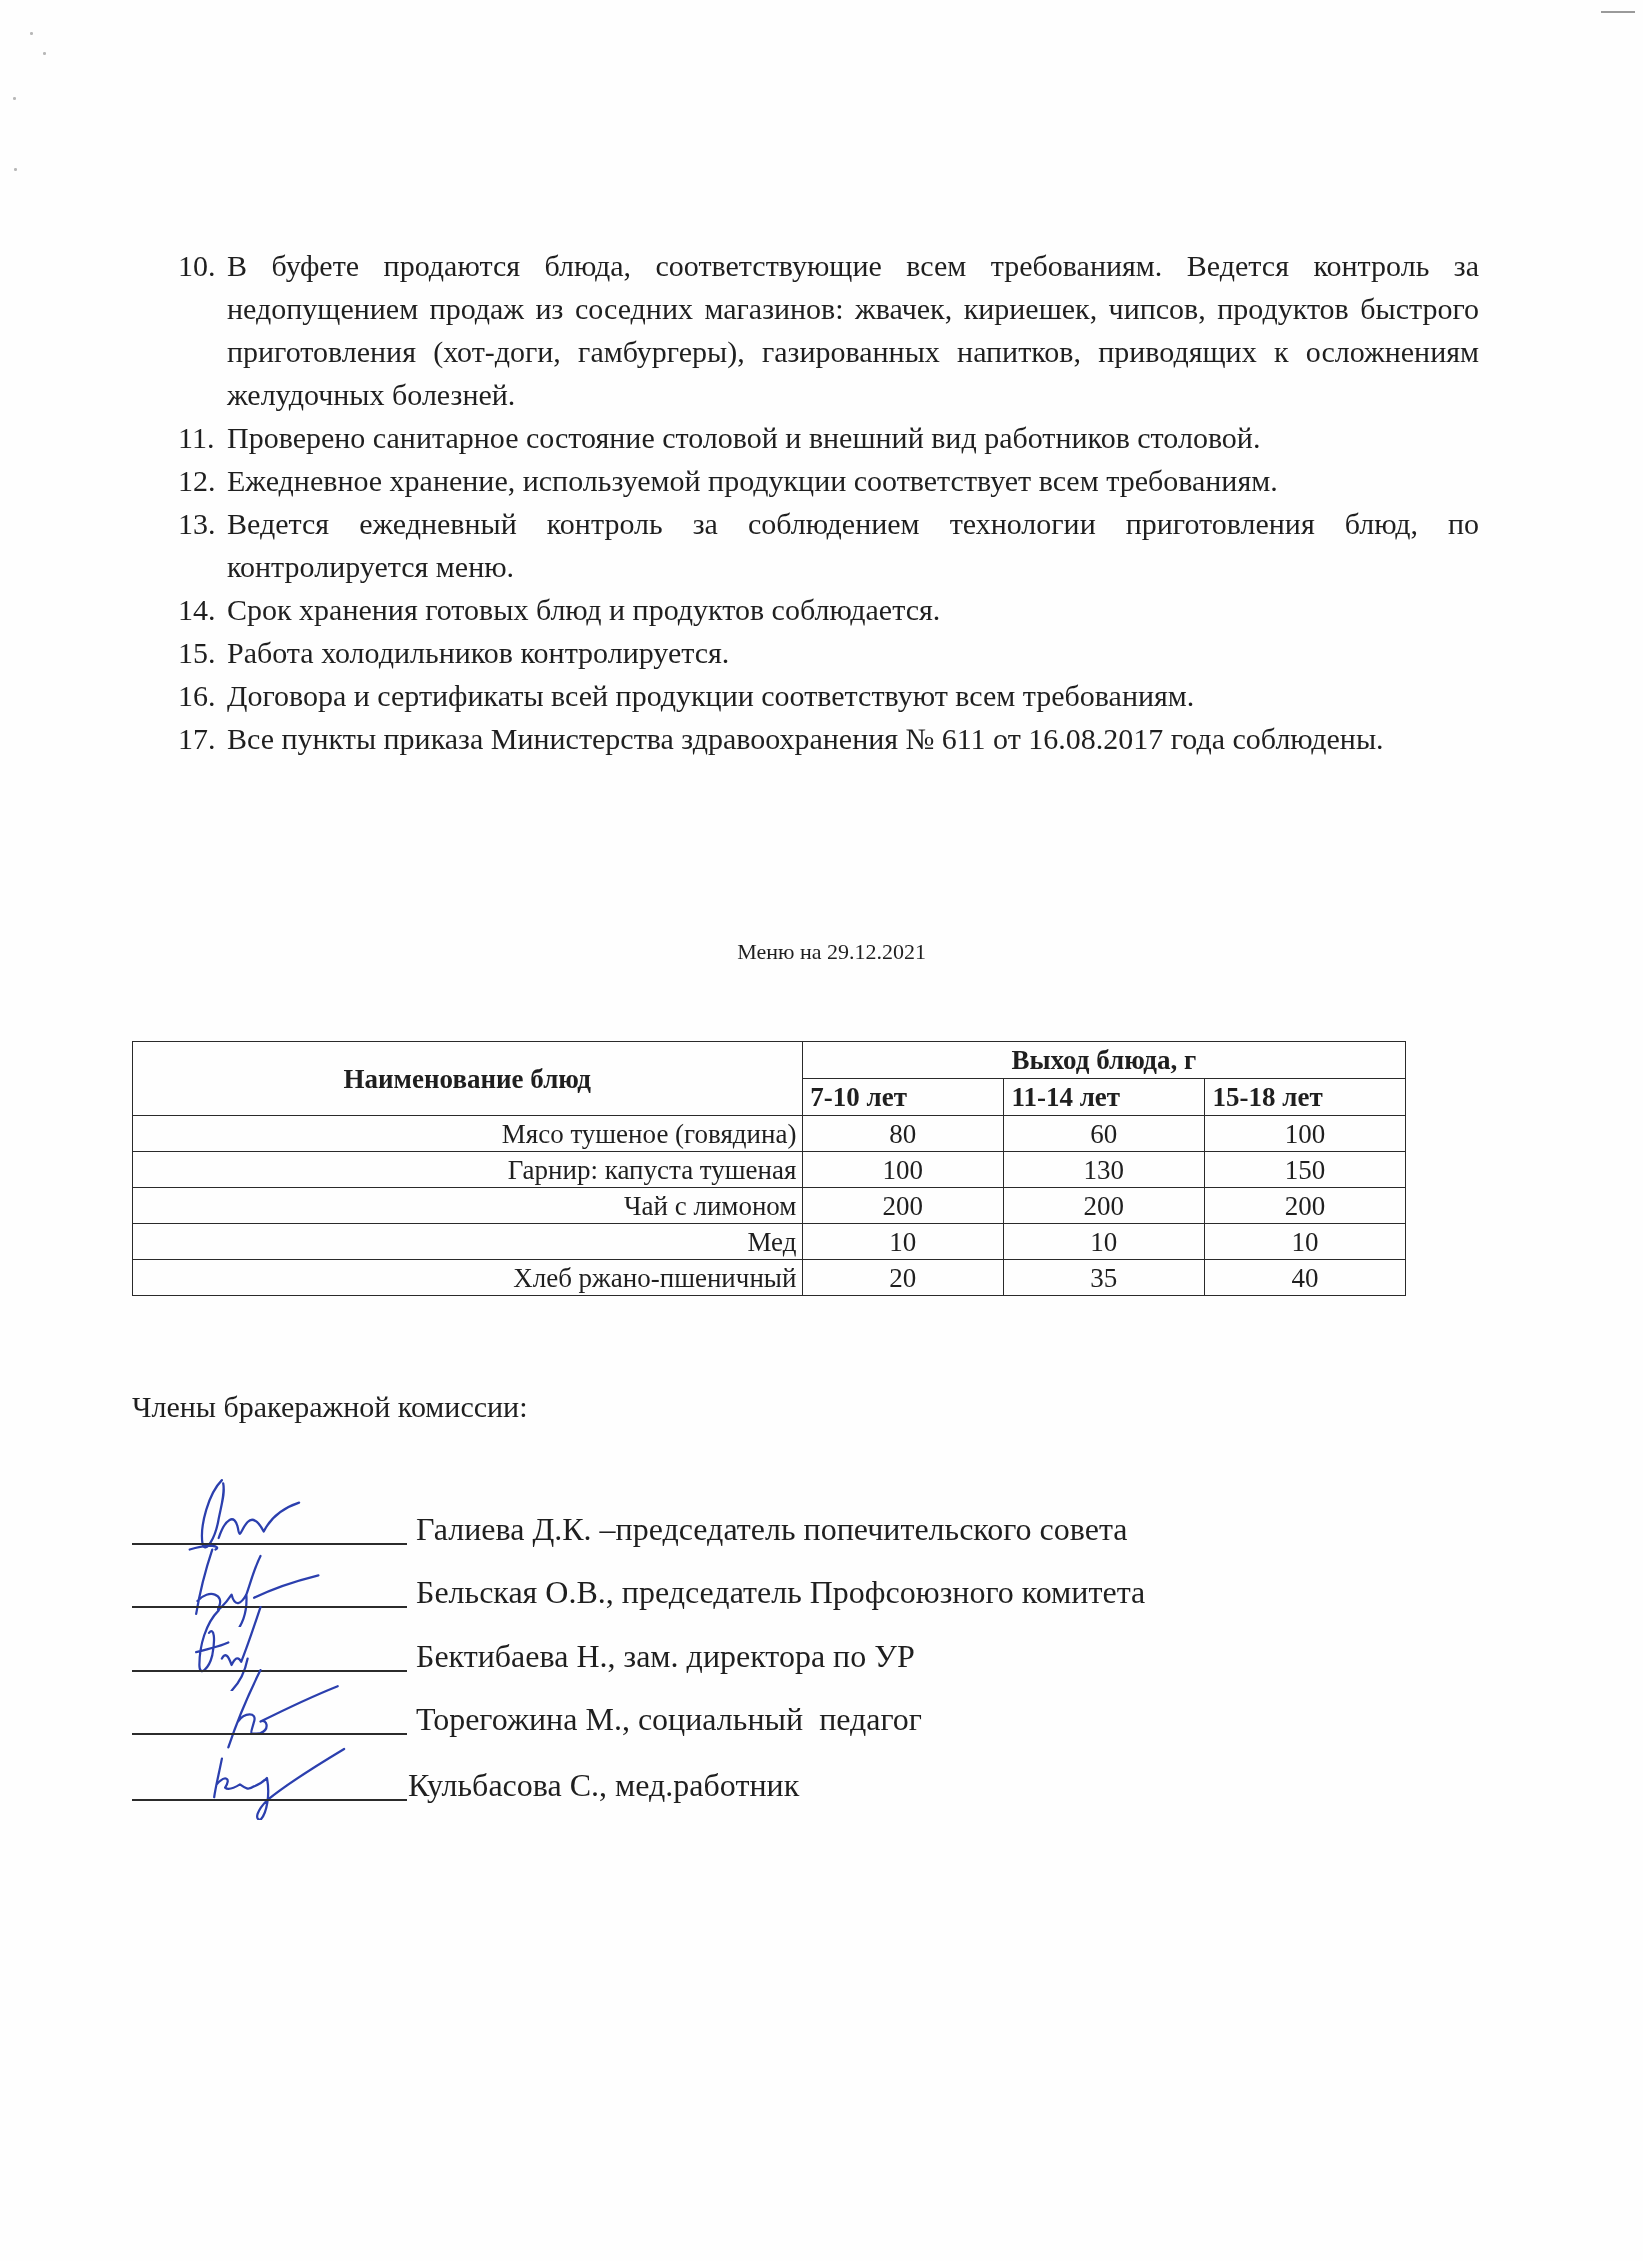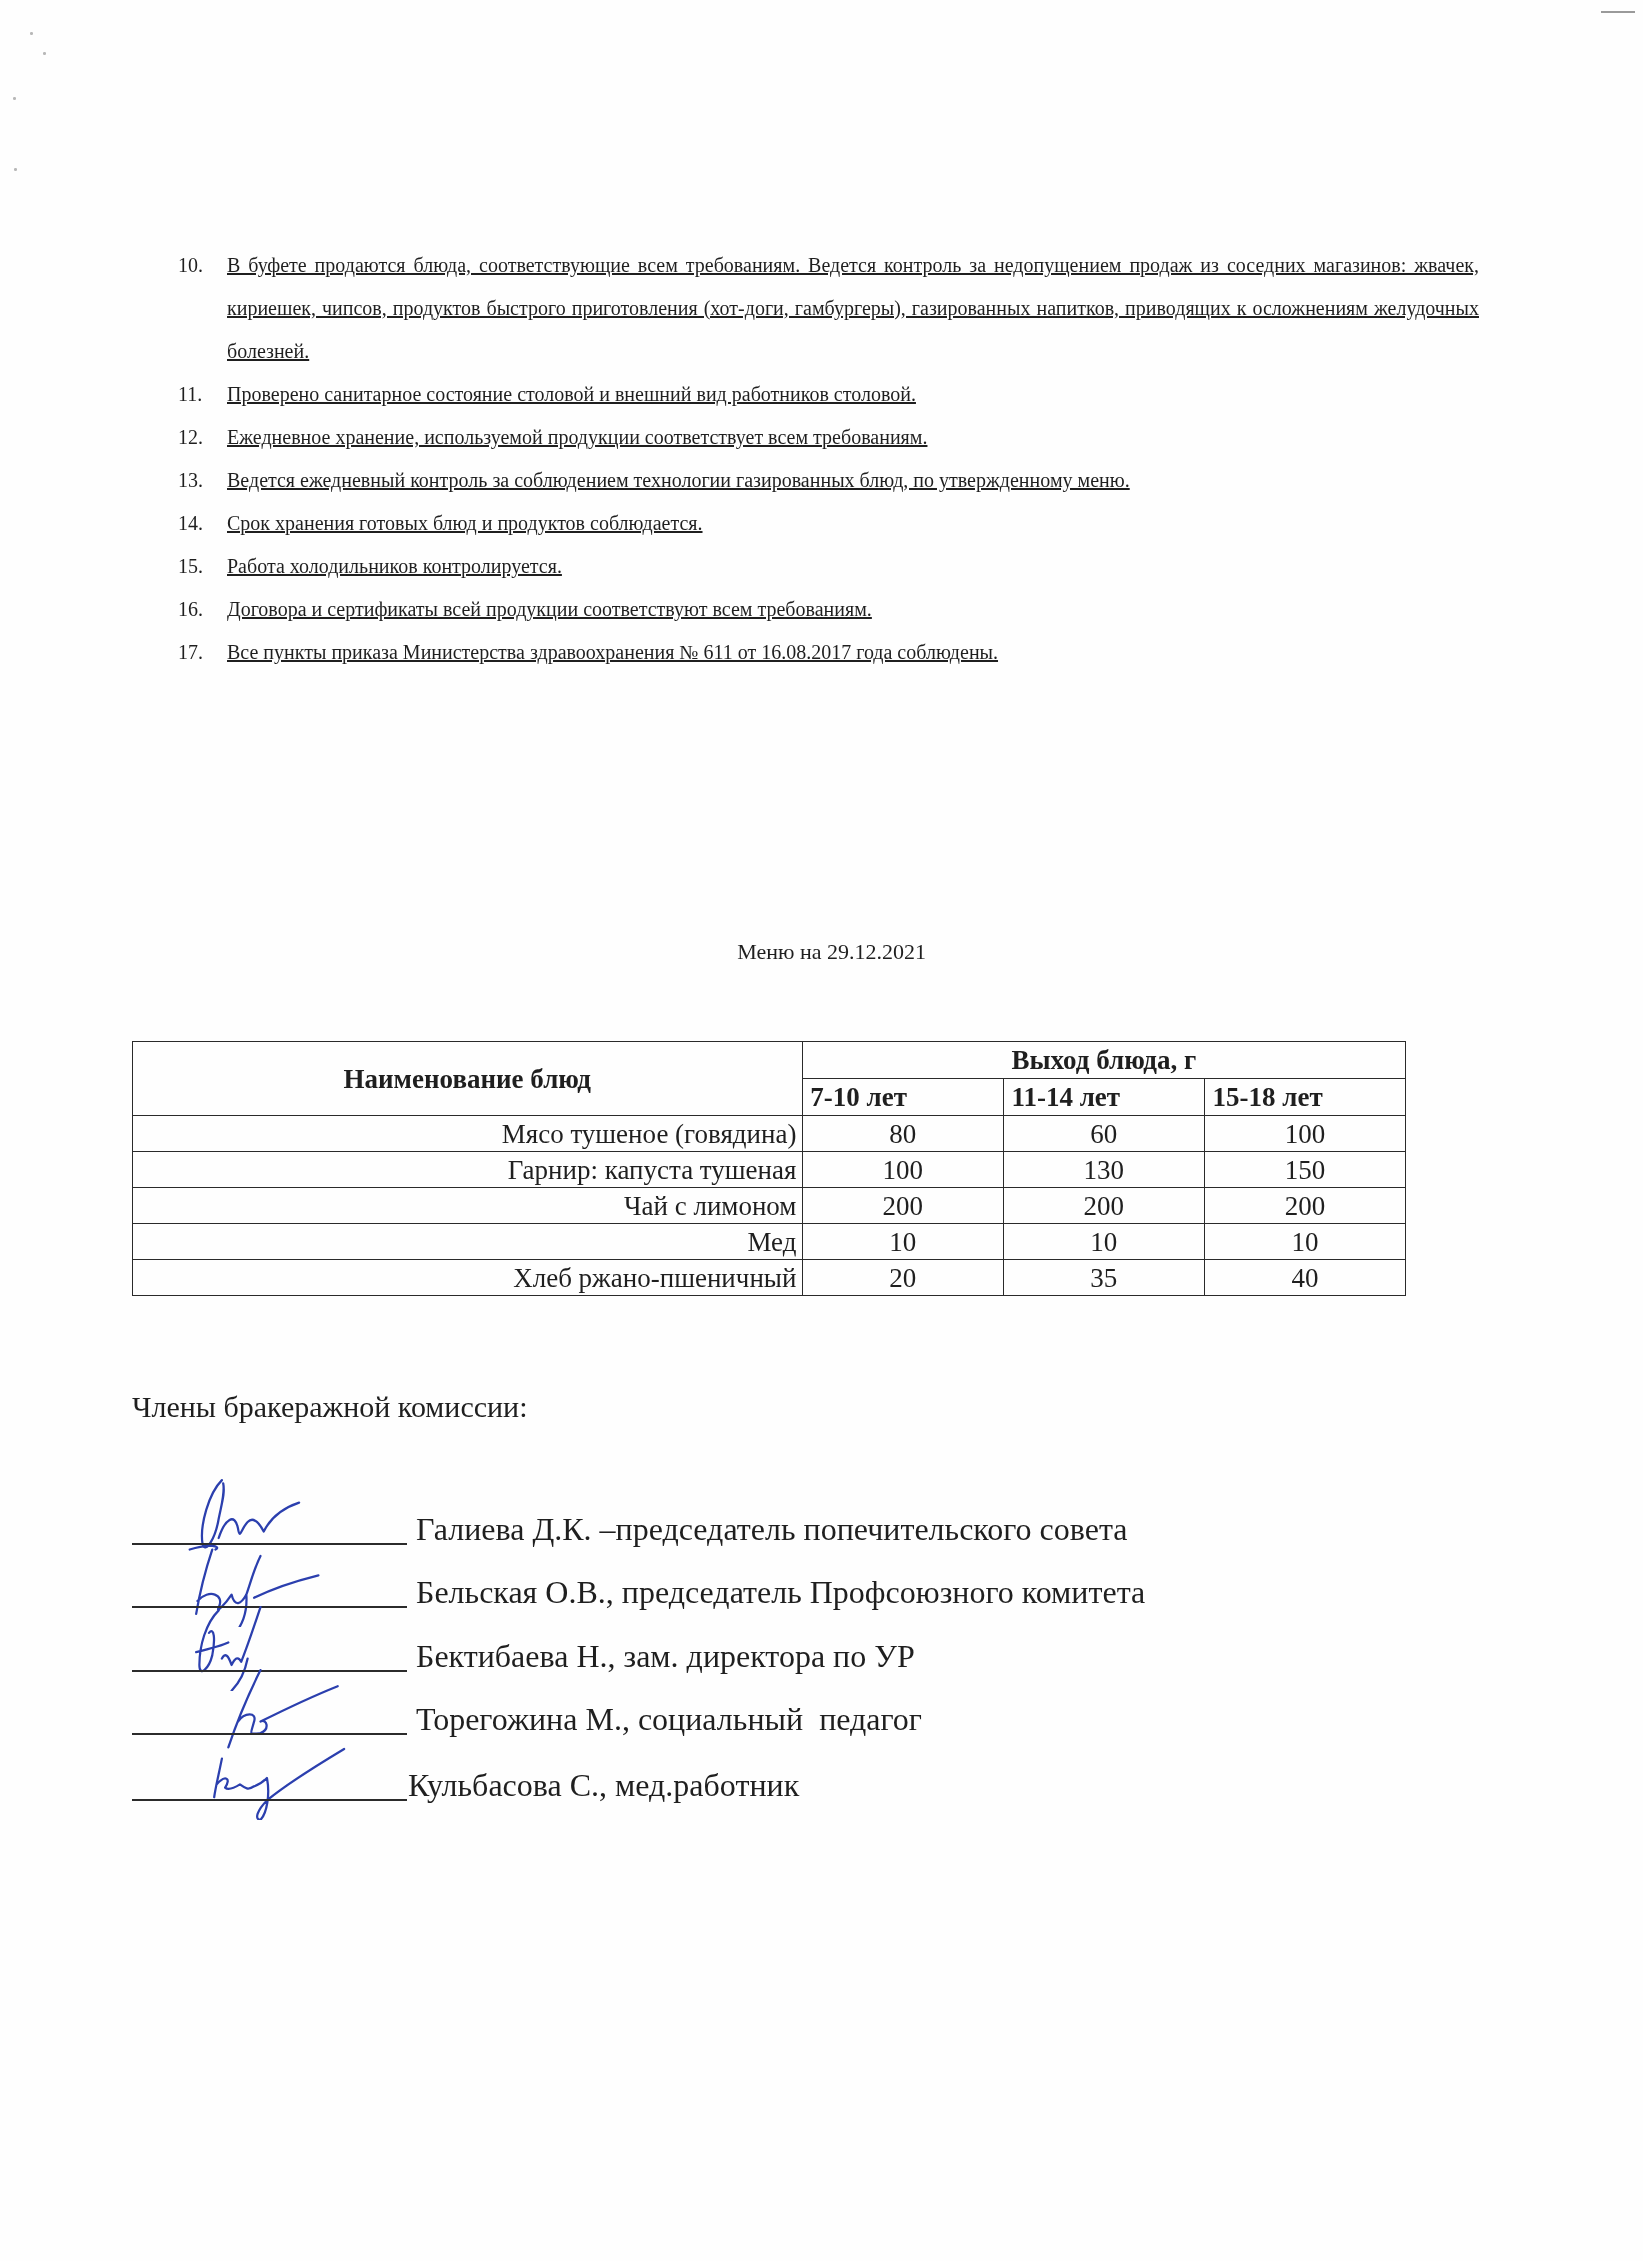--- a/index.html
+++ b/index.html
@@ -4,21 +4,21 @@
 <style>
   html, body { margin: 0; padding: 0; background: #ffffff; }
   body { width: 1644px; height: 2261px; position: relative; overflow: hidden;
          font-family: "Liberation Serif", "DejaVu Serif", serif; color: #1f1f1f; }
   .page { position: absolute; left: 0; top: 0; width: 1644px; height: 2261px; background: #fefefe; }
 
   .artifact-line { position: absolute; left: 1601px; top: 11px; width: 34px; height: 1.9px; background: #9a9a9a; }
   .speck { position: absolute; width: 2.6px; height: 2.6px; background: #b8b8b8; border-radius: 1.3px; }
 
   .list { position: absolute; left: 178px; top: 244px; width: 1301px; margin: 0; padding: 0; list-style: none;
-          font-size: 20px; line-height: 43px; text-decoration: underline; }
+          font-size: 30px; line-height: 43px; }
   .list-item { position: relative; padding-left: 49px; text-align: justify; text-align-last: left; }
   .list-item .num { position: absolute; left: 0; top: 0; }
   .list-item .txt { display: block; }
 
   .menu-title { position: absolute; left: 0; width: 1644px; top: 930px; text-align: center;
                 font-size: 22px; line-height: 43px; padding-left: 19.3px; box-sizing: border-box; }
 
   table.menu { position: absolute; left: 132px; top: 1041px; width: 1274px; border-collapse: collapse;
                font-size: 27px; line-height: 32px; }
   table.menu td, table.menu th { border: 1.6px solid #2a2a2a; padding: 0 5.2px; }
@@ -58,21 +58,21 @@
     <li class="list-item">
       <span class="num">11.</span>
       <span class="txt">Проверено санитарное состояние столовой и внешний вид работников столовой.</span>
     </li>
     <li class="list-item">
       <span class="num">12.</span>
       <span class="txt">Ежедневное хранение, используемой продукции соответствует всем требованиям.</span>
     </li>
     <li class="list-item">
       <span class="num">13.</span>
-      <span class="txt">Ведется ежедневный контроль за соблюдением технологии газированных блюд, по утвержденному меню.</span>
+      <span class="txt">Ведется ежедневный контроль за соблюдением технологии приготовления блюд, по контролируется меню.</span>
     </li>
     <li class="list-item">
       <span class="num">14.</span>
       <span class="txt">Срок хранения готовых блюд и продуктов соблюдается.</span>
     </li>
     <li class="list-item">
       <span class="num">15.</span>
       <span class="txt">Работа холодильников контролируется.</span>
     </li>
     <li class="list-item">

